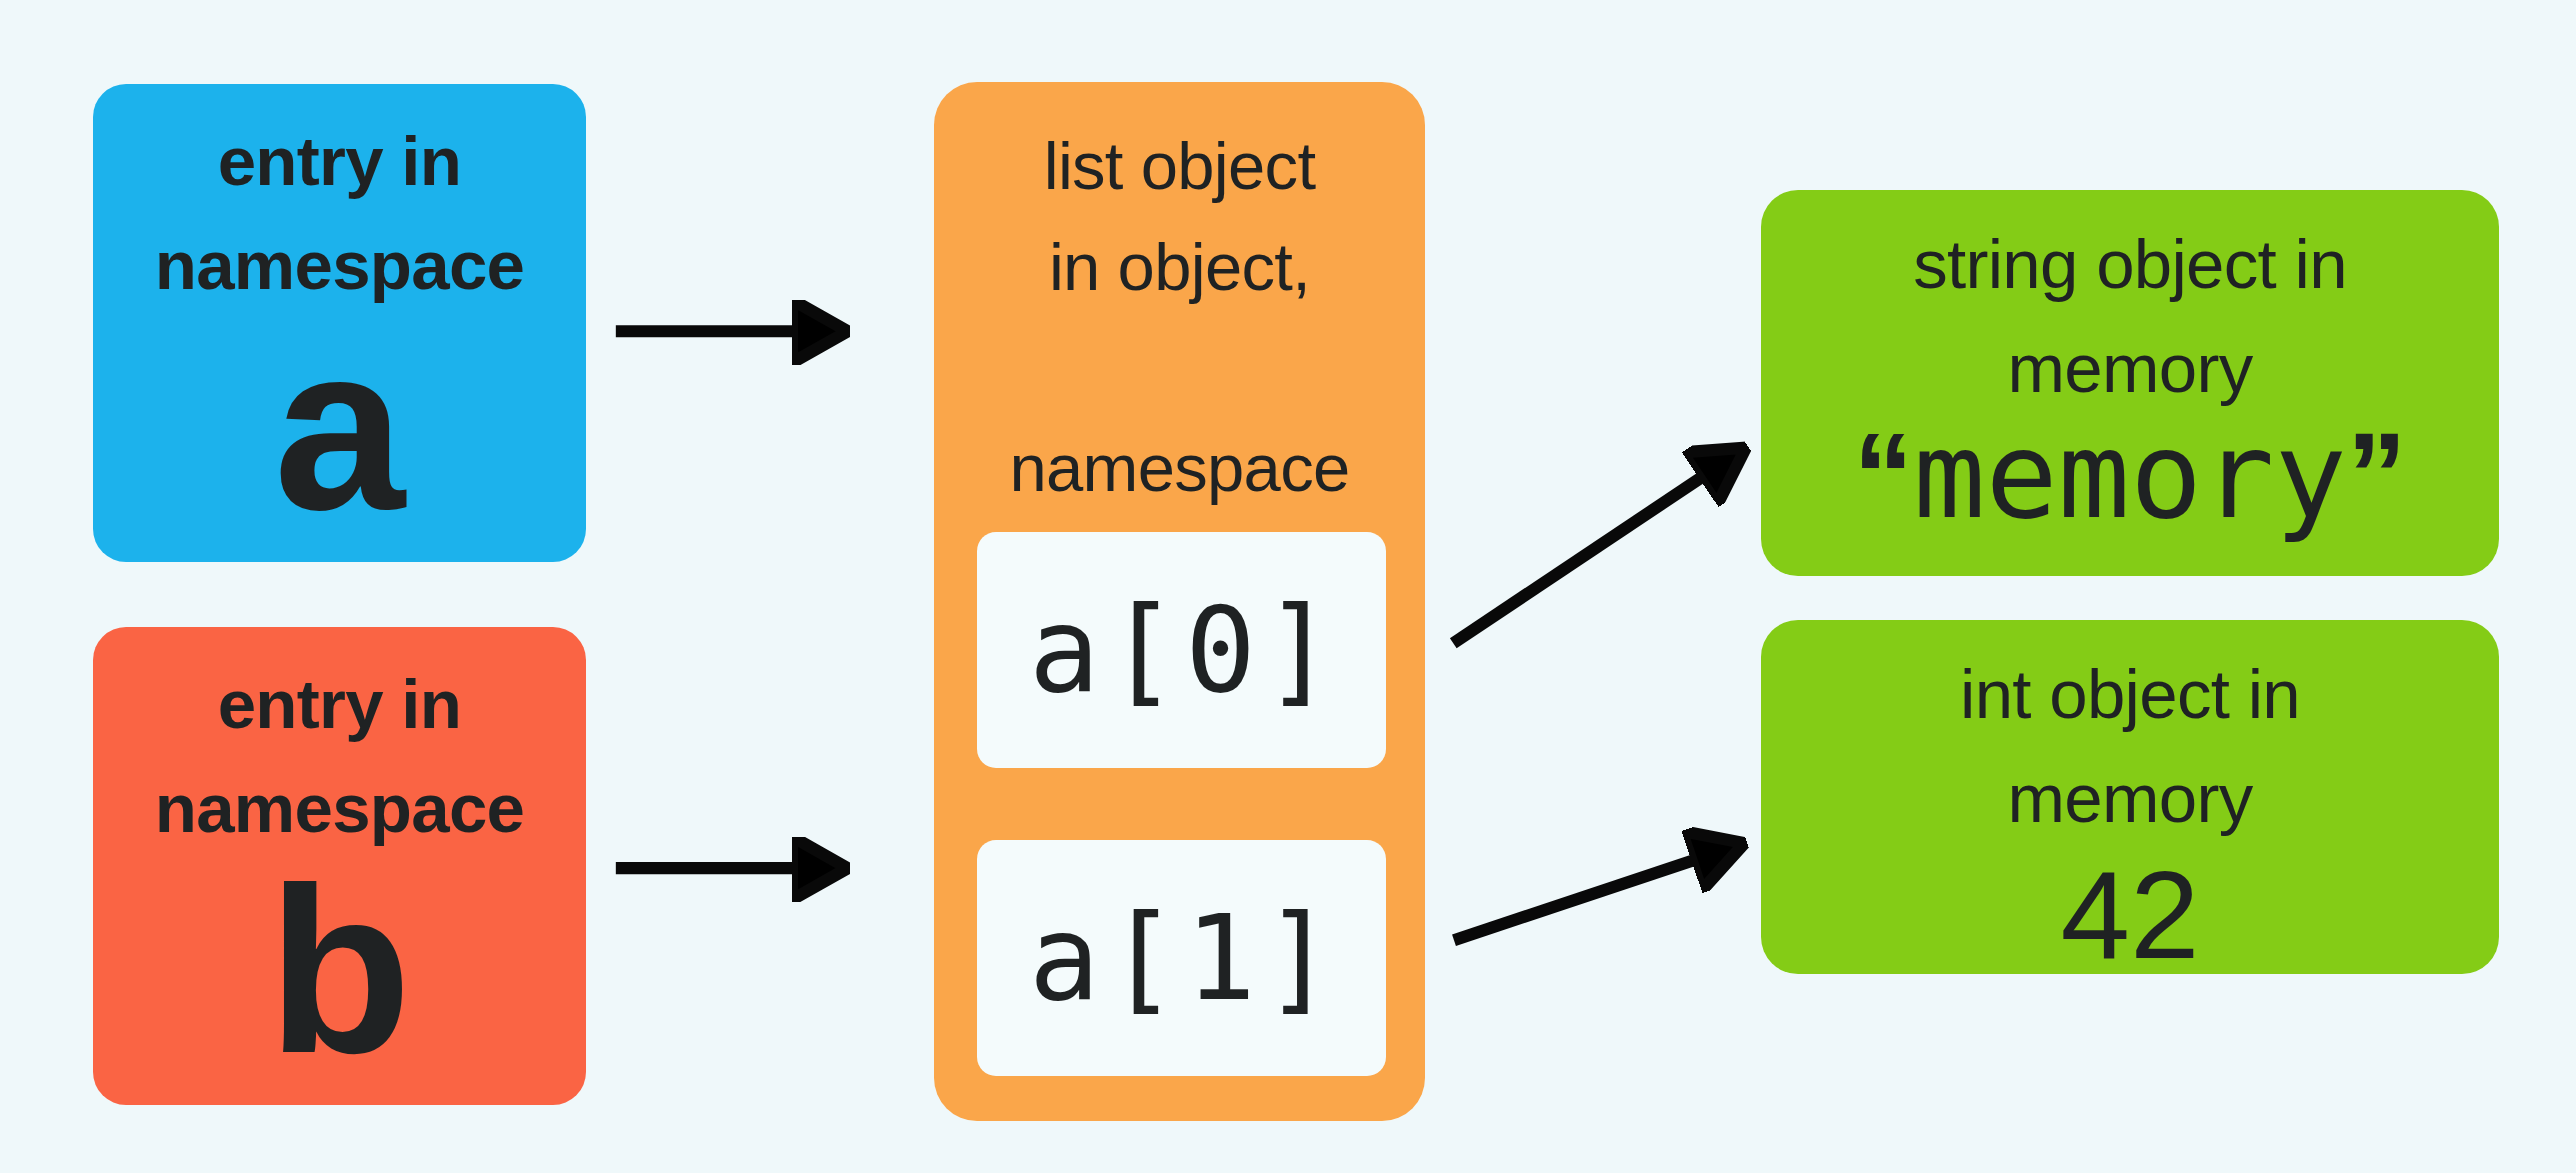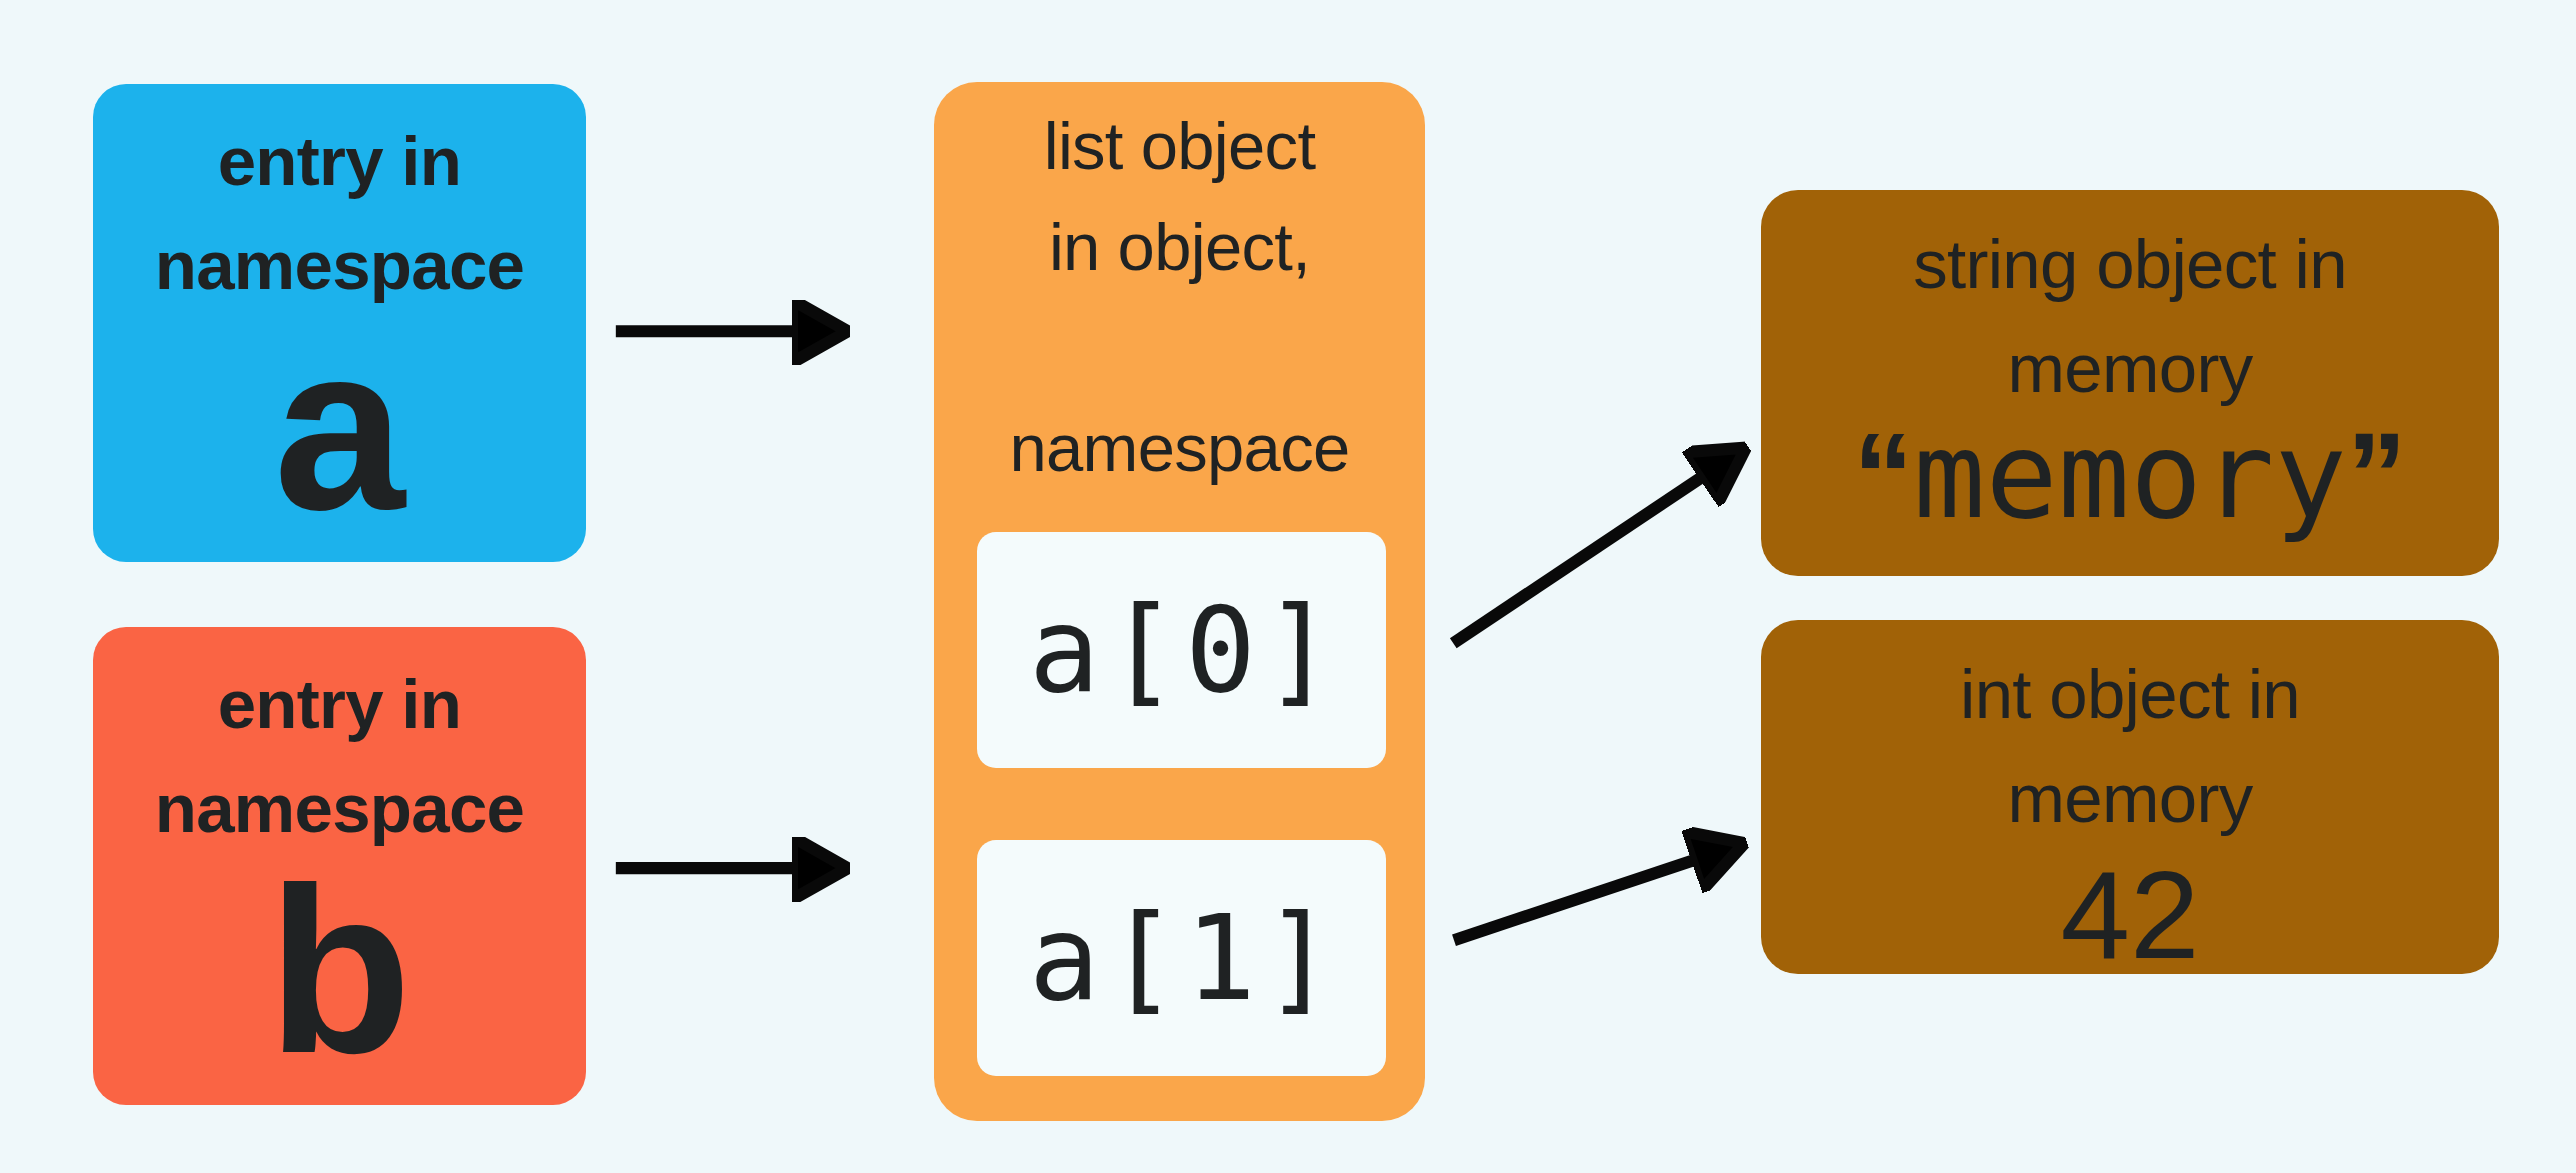--- a/index.html
+++ b/index.html
@@ -47,21 +47,21 @@
     margin-top: -13px;
   }
   
   #list-box {
     left: 934px;
     top: 82px;
     width: 491px;
     height: 1039px;
     border-radius: 43px;
     background: #FAA64A;
-    padding-top: 14px;
+    padding-top: 34px;
   }
   .list-title { font-size: 67px; }
   .slot {
     position: absolute;
     left: 43px;
     width: 409px;
     height: 236px;
     border-radius: 19px;
     background: #F4FBFC;
     display: flex;
@@ -76,21 +76,21 @@
   .slot-text {
     font-size: 118px;
     letter-spacing: 7.1px;
     text-indent: 7.1px;
   }
   
   .obj-box {
     left: 1761px;
     width: 738px;
     border-radius: 37px;
-    background: #a16207;
+    background: #84cc16;
     padding-top: 23px;
   }
   #string-box { top: 190px; height: 386px; }
   #int-box    { top: 620px; height: 354px; }
   .obj-value {
     font-size: 120px;
     line-height: 1.1;
     margin-top: -11.4px;
   }
   .quote {

